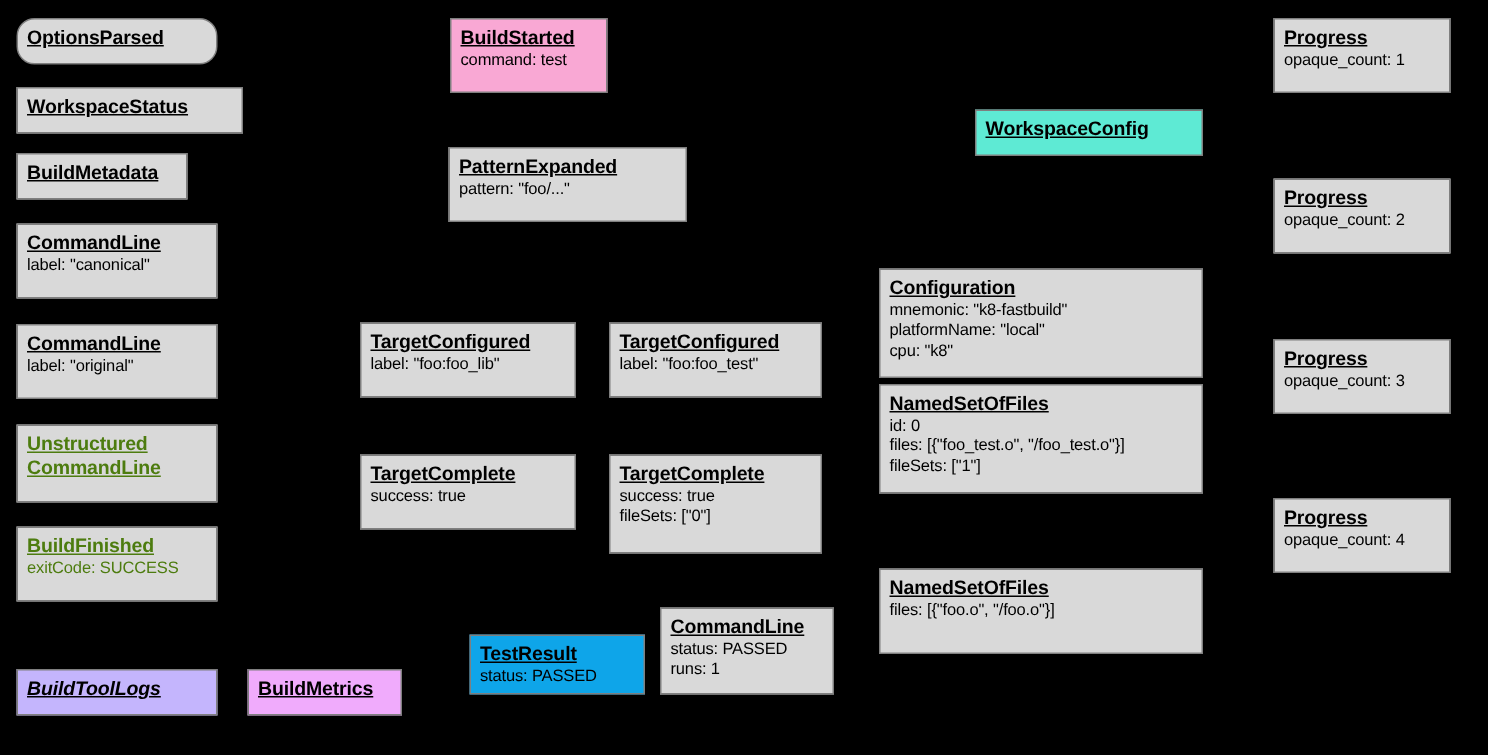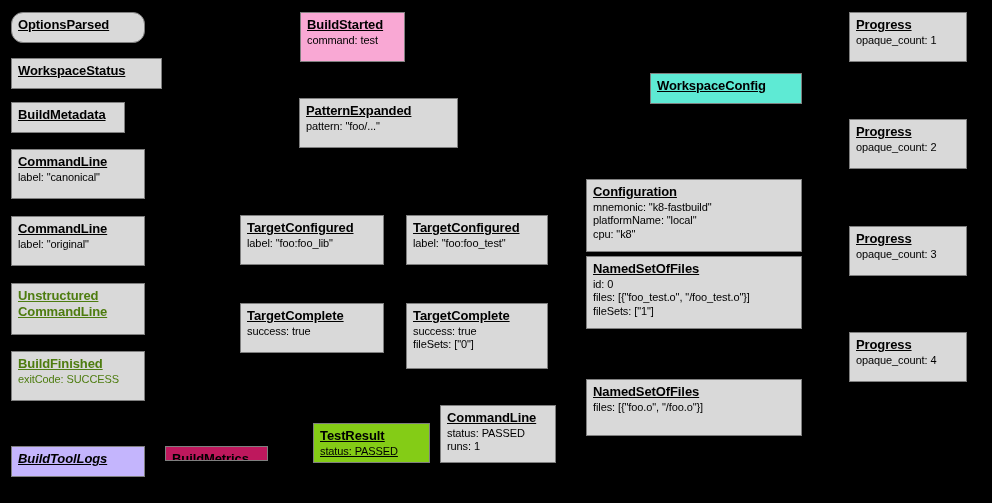--- a/index.html
+++ b/index.html
@@ -75,21 +75,21 @@
     <div class="node title-only" style="left: 11px; top: 283px; width: 134px; height: 52px; background: rgb(217, 217, 217); border-color: rgb(127, 127, 127); color: #4d7c0f;">
       <span class="node-title wrap">Unstructured CommandLine</span>
     </div>
     <div class="node" style="left: 11px; top: 351px; width: 134px; height: 50px; background: rgb(217, 217, 217); border-color: rgb(127, 127, 127); color: #4d7c0f;">
       <span class="node-title">BuildFinished</span>
       <span class="node-field">exitCode: SUCCESS</span>
     </div>
     <div class="node title-only" style="left: 11px; top: 446px; width: 134px; height: 31px; background: #c4b5fd; border-color: rgb(127, 127, 127); color: rgb(0, 0, 0); font-style: italic;">
       <span class="node-title">BuildToolLogs</span>
     </div>
-    <div class="node title-only" style="left: 165px; top: 446px; width: 103px; height: 15px; background: #be185d; border-color: rgb(127, 127, 127); color: rgb(0, 0, 0);">
+    <div class="node title-only" style="left: 165px; top: 446px; width: 103px; height: 31px; background: #f0abfc; border-color: rgb(127, 127, 127); color: rgb(0, 0, 0);">
       <span class="node-title">BuildMetrics</span>
     </div>
     <div class="node" style="left: 300px; top: 12px; width: 105px; height: 50px; background: #f9a8d4; border-color: rgb(127, 127, 127); color: rgb(0, 0, 0);">
       <span class="node-title">BuildStarted</span>
       <span class="node-field">command: test</span>
     </div>
     <div class="node" style="left: 299px; top: 98px; width: 159px; height: 50px; background: rgb(217, 217, 217); border-color: rgb(127, 127, 127); color: rgb(0, 0, 0);">
       <span class="node-title">PatternExpanded</span>
       <span class="node-field">pattern: "foo/..."</span>
     </div>
@@ -103,21 +103,21 @@
     </div>
     <div class="node" style="left: 240px; top: 303px; width: 144px; height: 50px; background: rgb(217, 217, 217); border-color: rgb(127, 127, 127); color: rgb(0, 0, 0);">
       <span class="node-title">TargetComplete</span>
       <span class="node-field">success: true</span>
     </div>
     <div class="node" style="left: 406px; top: 303px; width: 142px; height: 66px; background: rgb(217, 217, 217); border-color: rgb(127, 127, 127); color: rgb(0, 0, 0);">
       <span class="node-title">TargetComplete</span>
       <span class="node-field">success: true</span>
       <span class="node-field">fileSets: ["0"]</span>
     </div>
-    <div class="node" style="left: 313px; top: 423px; width: 117px; height: 40px; background: #84cc16; border-color: rgb(127, 127, 127); color: rgb(0, 0, 0); text-decoration: underline;">
+    <div class="node" style="left: 313px; top: 423px; width: 117px; height: 40px; background: #0ea5e9; border-color: rgb(127, 127, 127); color: rgb(0, 0, 0);">
       <span class="node-title">TestResult</span>
       <span class="node-field">status: PASSED</span>
     </div>
     <div class="node" style="left: 440px; top: 405px; width: 116px; height: 58px; background: rgb(217, 217, 217); border-color: rgb(127, 127, 127); color: rgb(0, 0, 0);">
       <span class="node-title">CommandLine</span>
       <span class="node-field">status: PASSED</span>
       <span class="node-field">runs: 1</span>
     </div>
     <div class="node title-only" style="left: 650px; top: 73px; width: 152px; height: 31px; background: #5eead4; border-color: rgb(127, 127, 127); color: rgb(0, 0, 0);">
       <span class="node-title">WorkspaceConfig</span>

